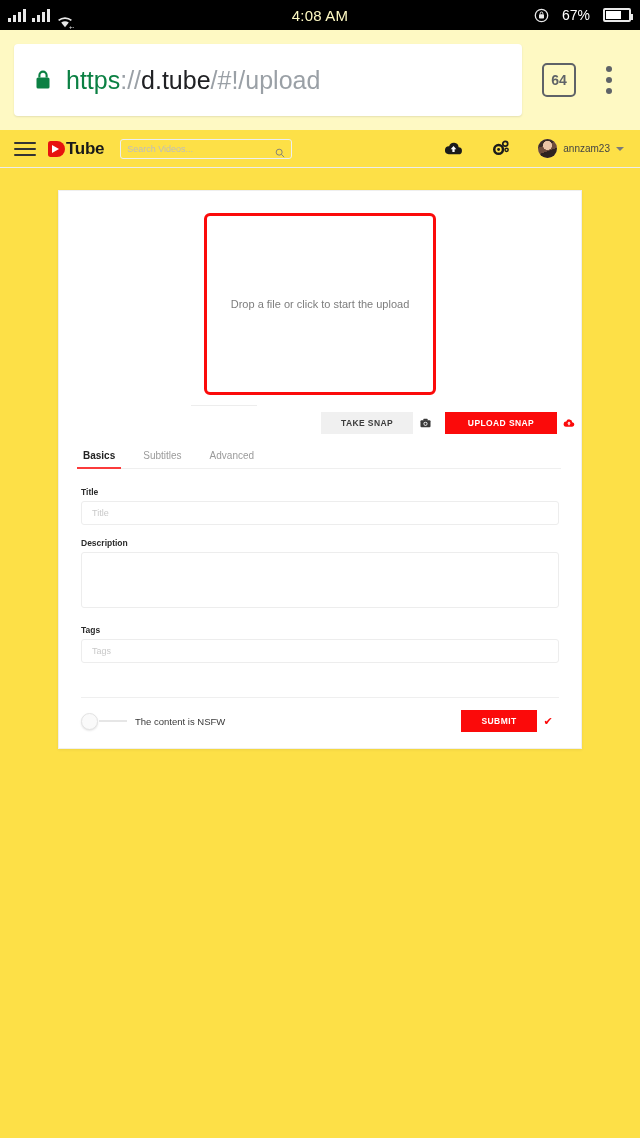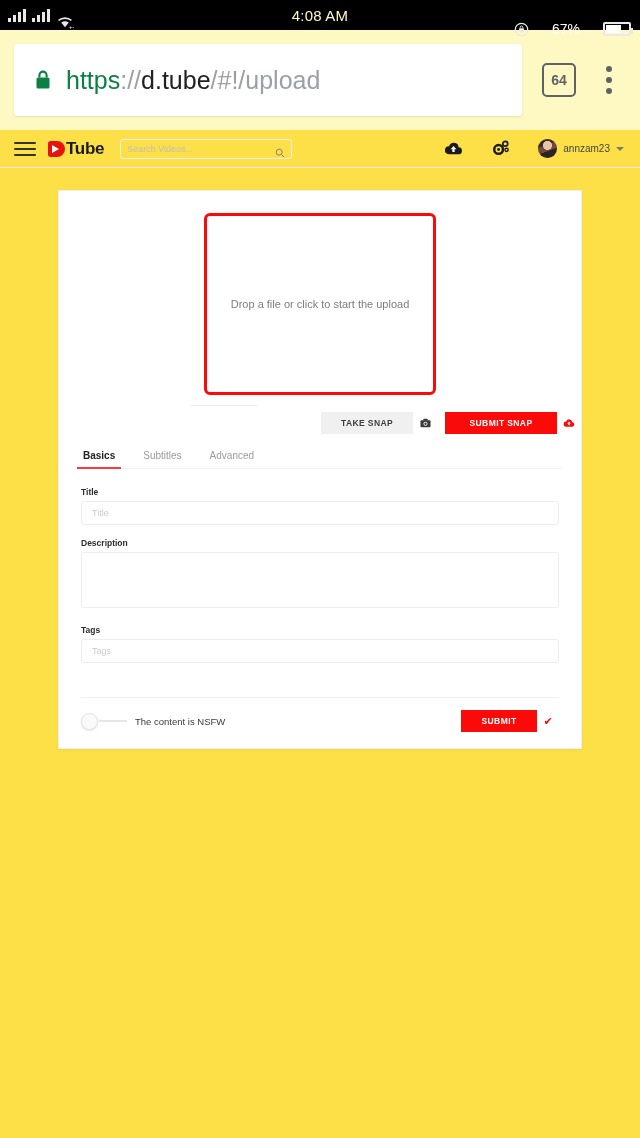--- a/index.html
+++ b/index.html
@@ -24,21 +24,21 @@
   .sigbars i:nth-child(3){ height:10px;}
   .sigbars i:nth-child(4){ height:13px;}
   .wifi{ position:relative; width:18px; height:16px; padding-bottom:7px; }
   .wifi svg{ display:block; }
   .sb-time{
     position:absolute; left:0; right:0; text-align:center;
     font-size:15px; letter-spacing:.2px; color:#fef9c3;
   }
   .sb-right{
     position:absolute; right:9px; top:0; height:30px;
-    display:flex; align-items:center; gap:23px;margin-top:14px;
+    display:flex; align-items:center; gap:13px;
   }
   .rotlock{ width:15px; height:15px; }
   .battpct{ font-size:14px; color:#fff; }
   .batt{
     width:28px; height:14px; border:2px solid #e9e9e9; border-radius:2px;
     position:relative; display:flex; align-items:center;
   }
   .batt:after{
     content:""; position:absolute; right:-4px; top:4px; width:2px; height:6px; background:#e9e9e9;
   }
@@ -314,21 +314,21 @@
           <svg width="11" height="10" viewBox="0 0 14 12">
             <rect x="0.6" y="2.4" width="12.8" height="9" rx="1.4" fill="#3a3a3a"></rect>
             <rect x="4.2" y="0.6" width="5.6" height="2.4" rx="0.8" fill="#3a3a3a"></rect>
             <circle cx="7" cy="7" r="2.6" fill="#fff"></circle>
             <circle cx="7" cy="7" r="1.5" fill="#3a3a3a"></circle>
           </svg>
         </div>
       </div>
       <div class="gap"></div>
       <div class="btngroup">
-        <div class="btn btn-upload">SUBMIT SNAP</div>
+        <div class="btn btn-upload">UPLOAD SNAP</div>
         <div class="btn btn-icon">
           <svg width="12" height="10" viewBox="0 0 20 15">
             <path d="M5 13.6h10a3.7 3.7 0 0 0 .4-7.4A5.1 5.1 0 0 0 5.4 5.2 3.9 3.9 0 0 0 5 13.6z" fill="#fb0a0a"></path>
             <path d="M10 4.8l3 3.4H7z" fill="#fff"></path>
             <rect x="8.8" y="7.8" width="2.4" height="3.4" fill="#fff"></rect>
           </svg>
         </div>
       </div>
     </div>
 

